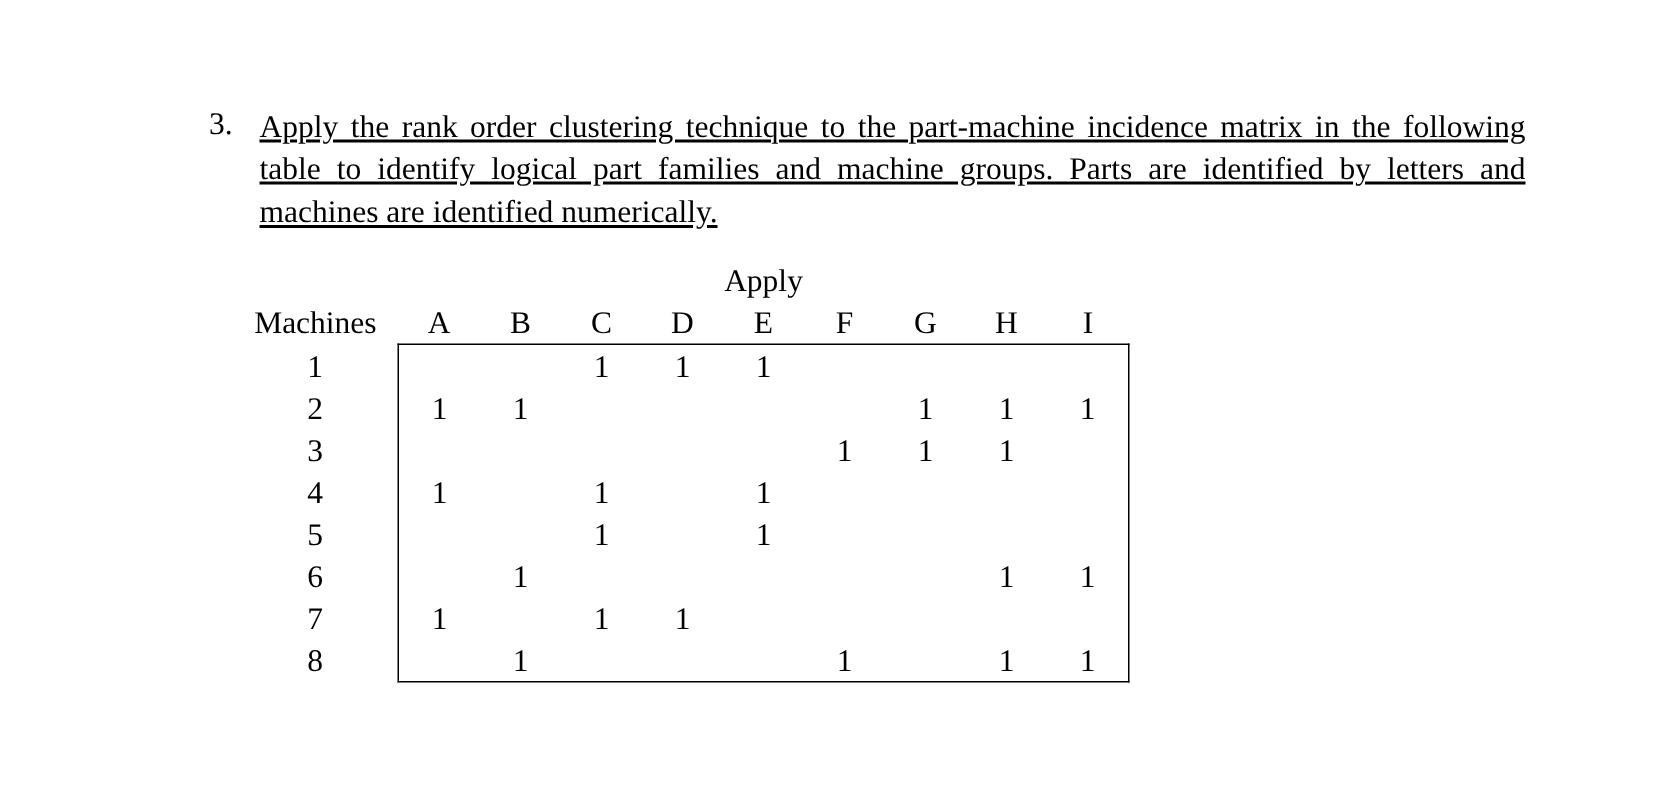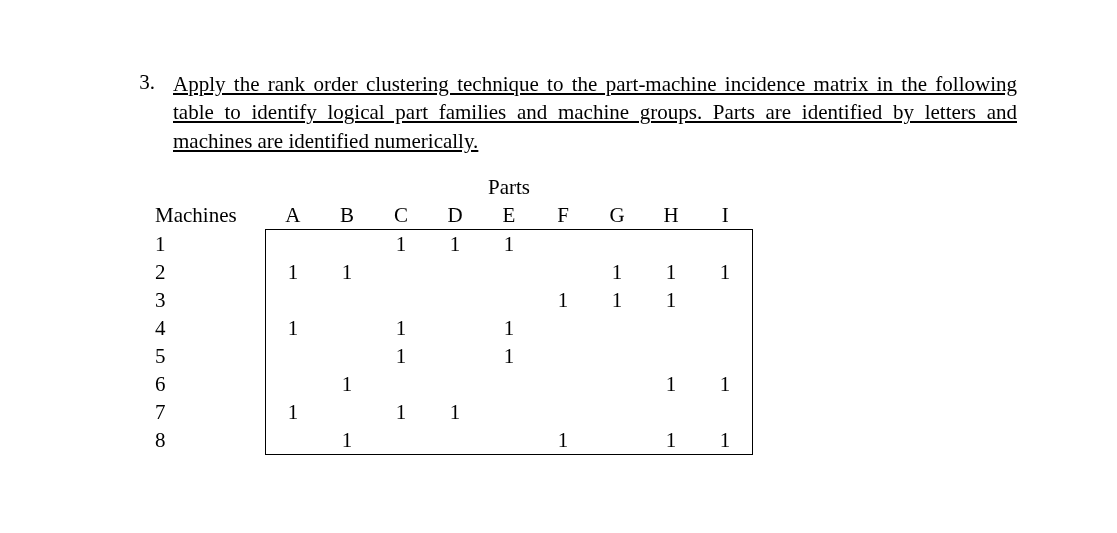--- a/index.html
+++ b/index.html
@@ -47,21 +47,21 @@
     line-height: 28px;
   }
   .parts-label-row td {
     font-size: 21px;
   }
   .head-row td, .head-row th {
     font-size: 21px;
   }
   .mach-col {
     width: 110px;
-    text-align: left;
+    text-align: center;
   }
   .data-col {
     width: 54px;
   }
   .box-top { border-top: 1.5px solid #000; }
   .box-bottom { border-bottom: 1.5px solid #000; }
   .box-left { border-left: 1.5px solid #000; }
   .box-right { border-right: 1.5px solid #000; }
 </style>
 </head>
@@ -76,21 +76,21 @@
 
   <div class="tbl-wrap">
     <table>
       <tbody>
           <tr class="parts-label-row">
         <td class="mach-col"></td>
         <td class="data-col"></td>
         <td class="data-col"></td>
         <td class="data-col"></td>
         <td class="data-col"></td>
-        <td class="data-col">Parts</td>
+        <td class="data-col">Apply</td>
         <td class="data-col"></td>
         <td class="data-col"></td>
         <td class="data-col"></td>
         <td class="data-col"></td>
       </tr>
       <tr class="head-row">
         <td class="mach-col">Machines</td>
         <td class="data-col">A</td>
         <td class="data-col">B</td>
         <td class="data-col">C</td>

